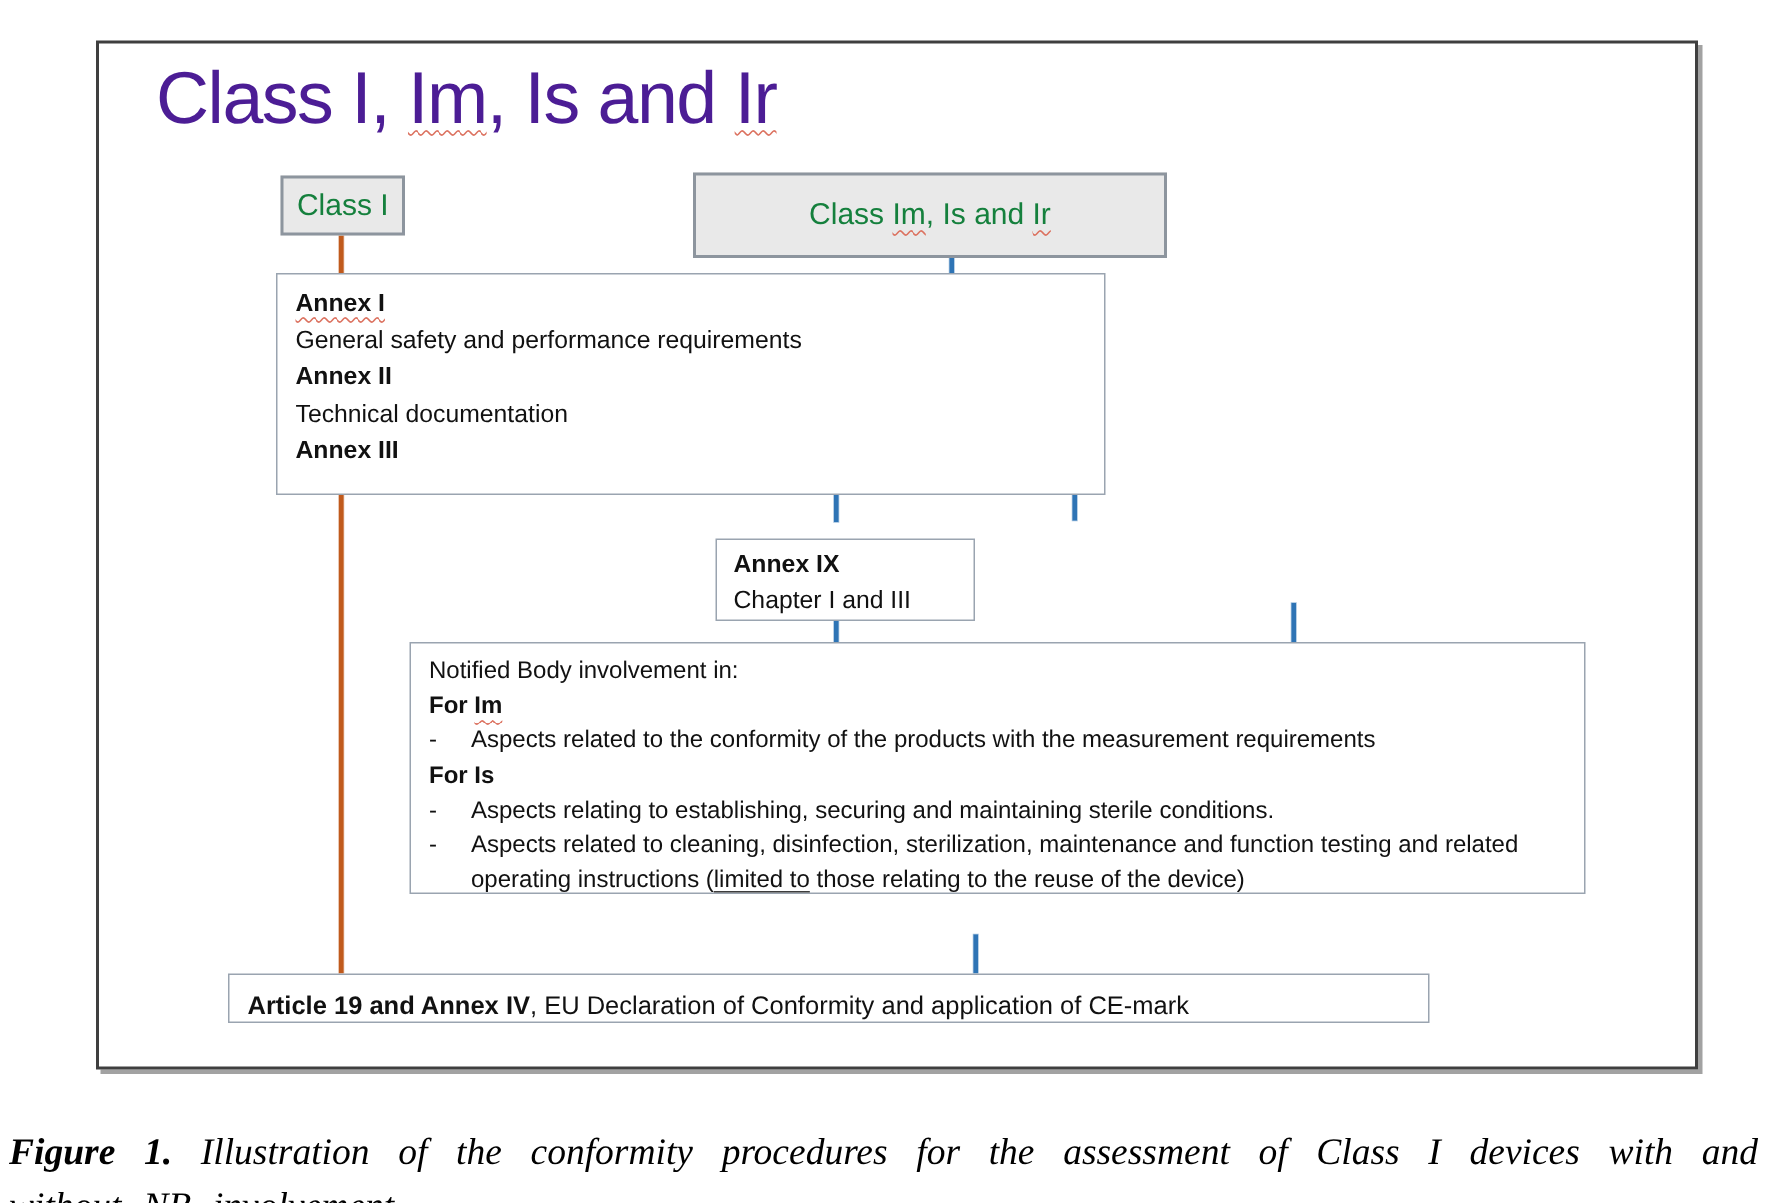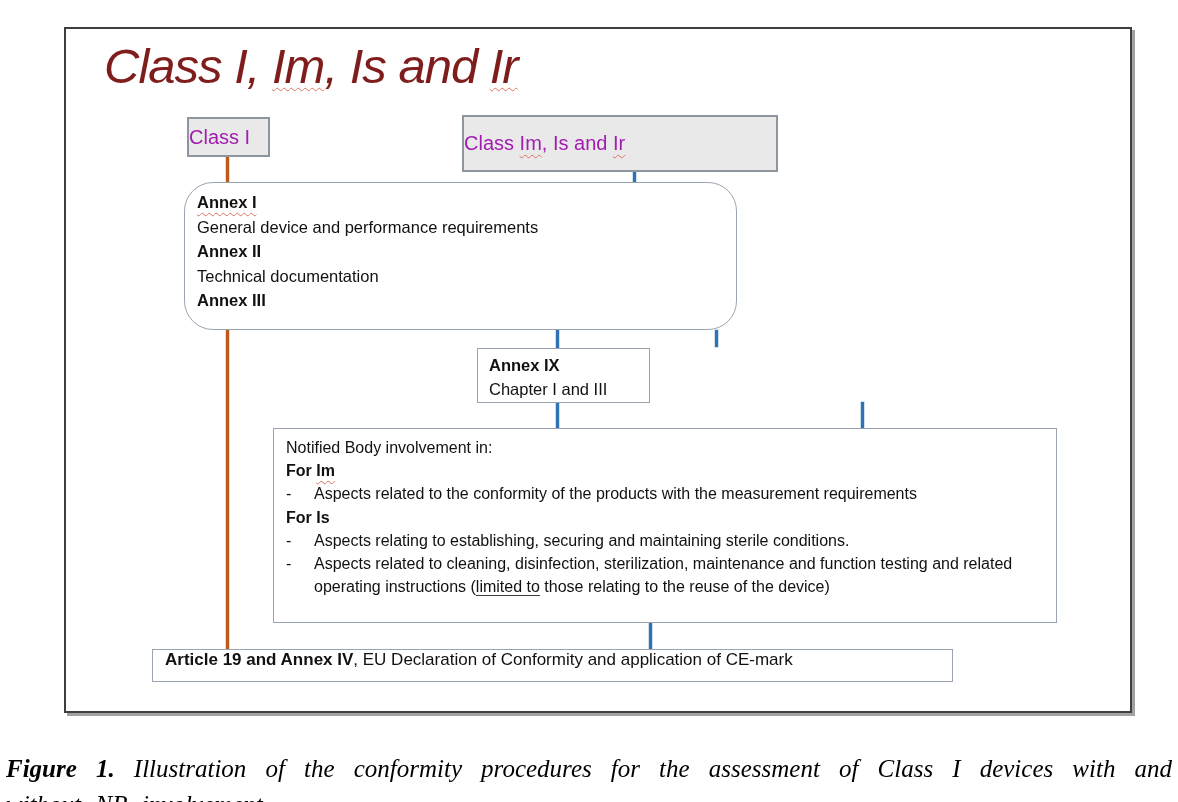--- a/index.html
+++ b/index.html
@@ -18,23 +18,22 @@
   }
   
   .frame{
     position:absolute;left:64px;top:27px;width:1068px;height:686px;
     border:2px solid var(--outer-border);background:#ffffff;
     box-shadow:3px 3px 0 #A2A2A2;box-sizing:border-box;
   }
   
   .slide-title{
     position:absolute;left:104px;top:38px;
-    font-size:49px;letter-spacing:-1px;font-weight:400;color:#7f1d1d;
+    font-size:49px;letter-spacing:-1px;font-weight:400;color:#4c1d95;
     white-space:nowrap;
-    font-style:italic;
   }
   
   .sq{
     text-decoration-line:underline;
     text-decoration-style:wavy;
     text-decoration-color:var(--squiggle-red);
     text-decoration-thickness:1px;
     text-underline-offset:4px;
     text-decoration-skip-ink:none;
   }
@@ -43,32 +42,32 @@
     text-decoration-color:#3d3d3d;
     text-decoration-thickness:1px;
     text-underline-offset:3px;
     text-decoration-skip-ink:none;
   }
   
   .node{position:absolute;box-sizing:border-box;z-index:2;}
   .gray-node{
     background:var(--gray-fill);
     border:2px solid var(--gray-box-border);
-    display:flex;align-items:center;
-    font-size:20px;color:#a21caf;
+    display:flex;align-items:center;justify-content:center;
+    font-size:20px;color:#15803d;
   }
   .white-node{
     background:#ffffff;
     border:1.5px solid var(--box-border);
     font-size:16.5px;color:#111;
   }
-  .annex-box{padding:7px 12px;line-height:24.6px;border-radius:29px;}
-  .small-box{padding:5px 11px;line-height:23.5px;}
+  .annex-box{padding:7px 12px;line-height:24.6px;}
+  .small-box{padding:5px 11px;line-height:23.5px;margin-top:11px;}
   .nb-box{padding:7px 12px;line-height:23.2px;font-size:16px;}
-  .article-box{display:flex;align-items:flex-start;padding:0 12px;font-size:17px;line-height:20px;}
+  .article-box{display:flex;align-items:flex-end;padding:0 12px;font-size:17px;line-height:20px;}
   .b{font-weight:700;}
   .bullet{display:flex;}
   .bullet .dash{width:28px;flex:0 0 28px;}
   .bullet .btext{flex:1;}
   
   .vline{position:absolute;width:3px;z-index:1;}
   .vline.blue{background:var(--accent-blue);box-shadow:0 0 0 0.5px rgba(46,116,181,0.45);}
   .vline.orange{background:var(--accent-orange);box-shadow:0 0 0 0.5px rgba(192,90,28,0.45);}
   
   .caption{
@@ -101,33 +100,33 @@
   <div class="node gray-node" style="left:187px;top:117px;width:83px;height:40px;">
     <span>Class I</span>
   </div>
 
   <div class="node gray-node" style="left:462px;top:115px;width:316px;height:57px;">
     <span><span>Class </span><span class="sq">Im</span><span>, Is and </span><span class="sq">Ir</span></span>
   </div>
 
   <div class="node white-node annex-box" style="left:184px;top:182px;width:553px;height:148px;">
     <div class="b sq">Annex I</div>
-    <div>General device and performance requirements</div>
+    <div>General safety and performance requirements</div>
     <div class="b">Annex II</div>
     <div>Technical documentation</div>
     <div class="b">Annex III</div>
   </div>
 
   <div class="node white-node small-box" style="left:477px;top:348px;width:173px;height:55px;">
     <div class="b">Annex IX</div>
     <div>Chapter I and III</div>
   </div>
 
 
-  <div class="node white-node nb-box" style="left:273px;top:428px;width:784px;height:195px;">
+  <div class="node white-node nb-box" style="left:273px;top:428px;width:784px;height:168px;">
     <div>Notified Body involvement in:</div>
     <div class="b"><span>For </span><span class="sq">Im</span></div>
     <div class="bullet">
       <span class="dash">-</span>
       <span class="btext">Aspects related to the conformity of the products with the measurement requirements</span>
     </div>
     <div class="b">For Is</div>
     <div class="bullet">
       <span class="dash">-</span>
       <span class="btext">Aspects relating to establishing, securing and maintaining sterile conditions.</span>

